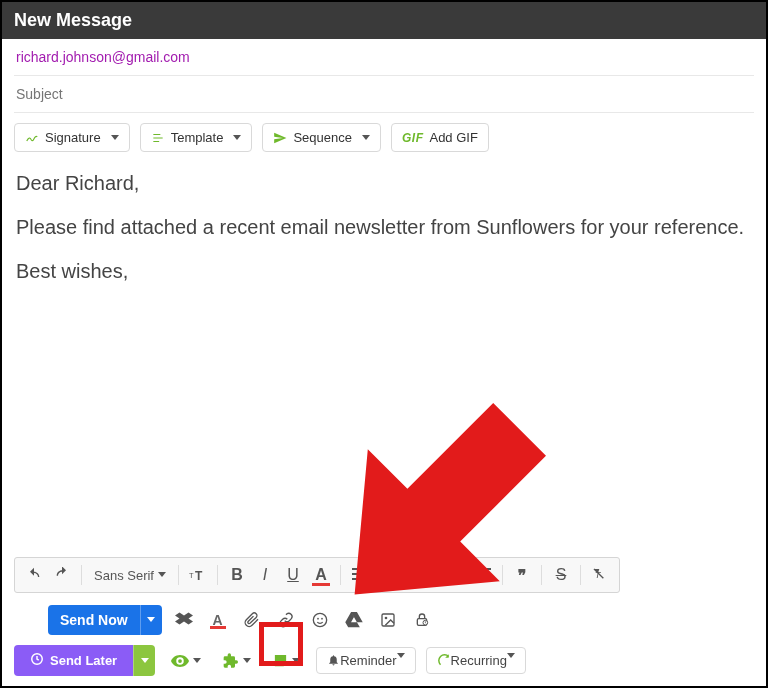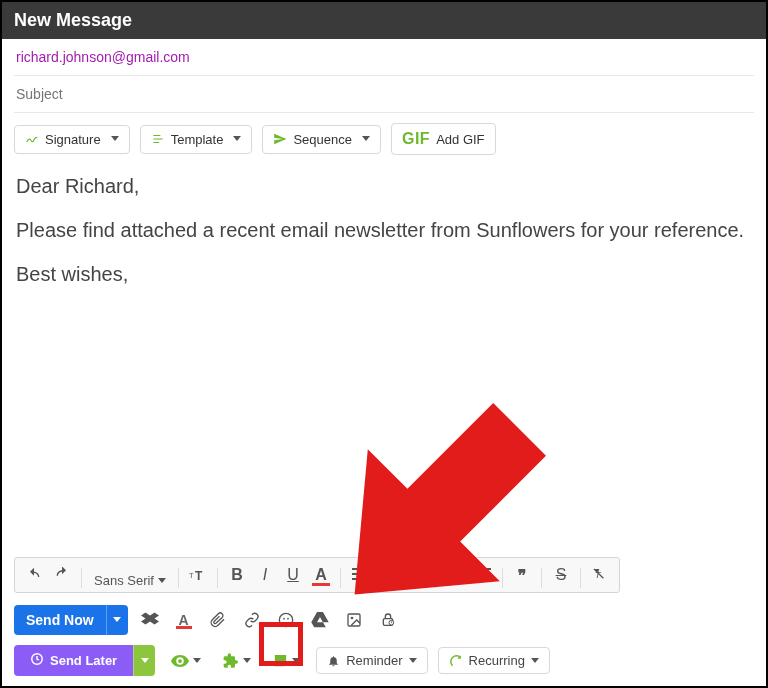--- a/index.html
+++ b/index.html
@@ -11,50 +11,50 @@
 
   .field-row { padding: 10px 2px; border-bottom: 1px solid #e8e8e8; font-size: 14px; }
   .recipient { color: #a21caf; }
   .subject-input { width: 100%; border: none; outline: none; font-size: 14px; color: #888; }
 
   .topbar { display: flex; gap: 10px; padding: 10px 0 12px 0; align-items: center; }
   .pill { display: inline-flex; align-items: center; gap: 6px; padding: 6px 10px; border: 1px solid #d9d9d9; border-radius: 4px; font-size: 13px; color: #333; background: #fff; cursor: pointer; }
   .pill .icn { width: 14px; height: 14px; display: inline-flex; align-items: center; justify-content: center; }
   .caret { margin-left: 4px; }
   .caret svg, .icn svg { display: block; }
-  .gif-label { font-weight: bold; color: #6fb92c; letter-spacing: 0.5px; font-size: 16px; }
+  .gif-label { font-weight: bold; color: #6fb92c; letter-spacing: 0.5px; font-size: 12px; font-style: italic; }
 
   .body-area { padding: 4px 2px; font-size: 20px; color: #444; line-height: 1.5; min-height: 300px; }
   .body-area p { margin-bottom: 14px; }
 
   .lowerzone { position: absolute; left: 2px; right: 2px; bottom: 2px; padding: 0 10px 8px 10px; }
-  .format-toolbar { display: flex; align-items: flex-end; gap: 2px; border: 1px solid #d5d5d5; background: #f8f8f8; padding: 4px 6px; border-radius: 3px; width: fit-content; }
+  .format-toolbar { display: flex; align-items: center; gap: 2px; border: 1px solid #d5d5d5; background: #f8f8f8; padding: 4px 6px; border-radius: 3px; width: fit-content; }
   .fbtn { width: 26px; height: 26px; display: inline-flex; align-items: center; justify-content: center; color: #555; cursor: pointer; border-radius: 3px; }
   .fsep { width: 1px; height: 20px; background: #ddd; margin: 0 4px; }
   .font-sel { display: inline-flex; align-items: center; gap: 4px; font-size: 13px; color: #555; padding: 0 6px; cursor: pointer; }
   .bold { font-weight: bold; }
   .italic { font-style: italic; }
   .tcolor { position: relative; font-weight: bold; }
   .tcolor::after { content: ""; position: absolute; bottom: 2px; left: 4px; right: 4px; height: 3px; background: #e53935; }
 
-  .actionbar { display: flex; align-items: center; gap: 10px; margin-top: 12px; }
+  .actionbar { display: flex; align-items: center; gap: 10px; margin-top: 12px; margin-left: 34px; }
   .send-now { display: inline-flex; align-items: stretch; border-radius: 4px; overflow: hidden; }
   .send-now-btn { background: #1a73e8; color: #fff; font-weight: 600; font-size: 14px; padding: 7px 12px; display: inline-flex; align-items: center; cursor: pointer; }
   .send-now-split { background: #1a73e8; border-left: 1px solid rgba(255,255,255,0.3); width: 22px; display: inline-flex; align-items: center; justify-content: center; cursor: pointer; }
   .mini-icn { width: 24px; height: 24px; display: inline-flex; align-items: center; justify-content: center; color: #666; cursor: pointer; }
   .mini-icn.textcolor { position: relative; font-weight: bold; font-size: 14px; }
   .mini-icn.textcolor::after { content:""; position:absolute; bottom:3px; left:4px; right:4px; height:3px; background:#e53935; }
 
   .sendlater-row { display: flex; align-items: center; gap: 10px; margin-top: 10px; }
   .sendlater { display: inline-flex; align-items: stretch; border-radius: 4px; overflow: hidden; }
   .sendlater-btn { background: #8b5cf6; color: #fff; font-weight: 600; font-size: 13px; padding: 7px 16px; display: inline-flex; align-items: center; gap: 6px; cursor: pointer; }
   .sendlater-split { background: #8cc63f; border-left: 1px solid rgba(255,255,255,0.3); width: 22px; display: inline-flex; align-items: center; justify-content: center; cursor: pointer; }
   .green-drop { display: inline-flex; align-items: center; gap: 4px; padding: 5px 6px; cursor: pointer; }
   .green-drop .icn { color: #6fb92c; }
-  .white-pill { display: inline-flex; align-items: center; gap: 6px; border: 1px solid #d9d9d9; border-radius: 4px; padding: 5px 10px; font-size: 13px; color: #444; cursor: pointer; }
+  .white-pill { display: inline-flex; align-items: flex-start; border: 1px solid #d9d9d9; border-radius: 4px; padding: 5px 10px; font-size: 13px; color: #444; cursor: pointer; }
 
   .drive-highlight { position: absolute; border: 5px solid #e21b1b; width: 44px; height: 44px; pointer-events: none; }
 
   
   .big-arrow { position: absolute; pointer-events: none; }
 </style>
 </head>
 <body>
 
 <div class="titlebar">

